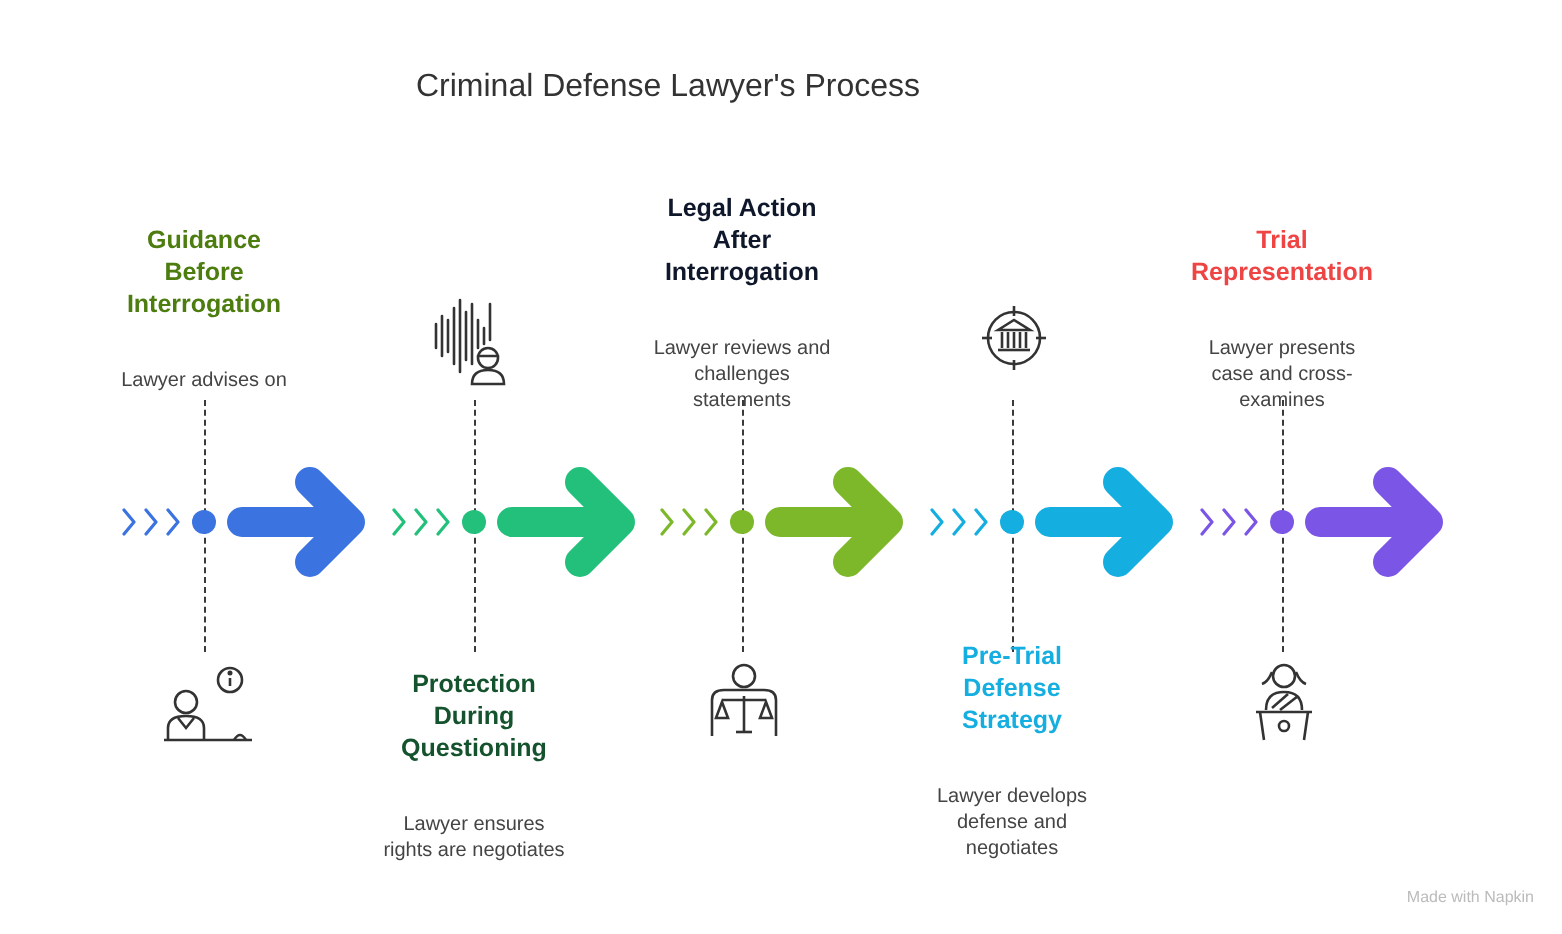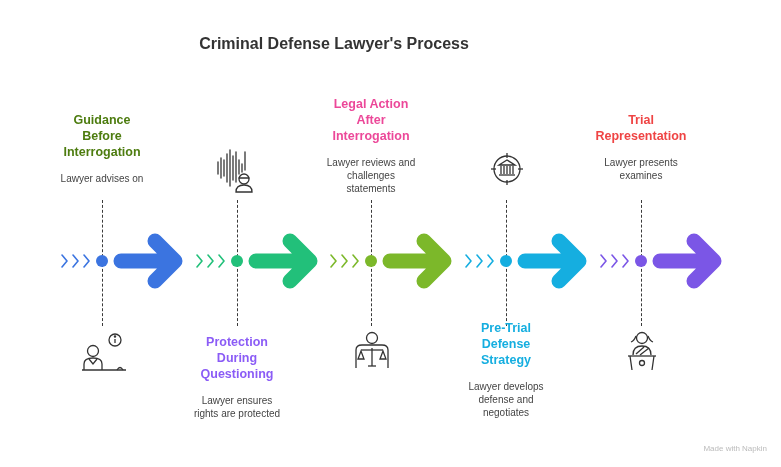--- a/index.html
+++ b/index.html
@@ -1,22 +1,22 @@
 <!DOCTYPE html>
 <html><head>
 <meta charset="utf-8">
 <style>
   html, body { margin: 0; padding: 0; background: #ffffff; }
   body { width: 781px; height: 467px; position: relative; overflow: hidden;
          font-family: "Liberation Sans", "DejaVu Sans", sans-serif; }
   .title { position: absolute; left: 0; width: 668px; top: 35px; text-align: center;
-           font-size: 16px; font-weight: bold; color: #333333; }
+           font-size: 16px; font-weight: normal; color: #333333; }
   .label { position: absolute; width: 130px; text-align: center; }
   .label .head { font-size: 12.5px; font-weight: bold; line-height: 16px; }
-  .label .desc { font-size: 10px; color: #444444; line-height: 13px; margin-top: 12px; }
+  .label .desc { font-size: 10px; color: #444444; line-height: 13px; margin-top: 24px; }
   .vline { position: absolute; width: 0; border-left: 1.4px dashed #3a3a3a; }
   .icon { position: absolute; }
   #flow { position: absolute; left: 0; top: 0; }
   .watermark { position: absolute; right: 14px; bottom: 14px; font-size: 8px; color: #bbbbbb; margin-left: 20px; }
 </style>
 </head>
 <body>
 
 <div class="title">Criminal Defense Lawyer's Process</div>
 
@@ -59,52 +59,53 @@
     <div>Guidance</div>
     <div>Before</div>
     <div>Interrogation</div>
   </div>
   <div class="desc">
     <div>Lawyer advises on</div>
   </div>
 </div>
 
 <div class="label" style="left:306px; top:96px;">
-  <div class="head" style="color:#ec4899;">
+  <div class="head" style="color:#0f172a;">
     <div>Legal Action</div>
     <div>After</div>
     <div>Interrogation</div>
   </div>
   <div class="desc">
     <div>Lawyer reviews and</div>
     <div>challenges</div>
     <div>statements</div>
   </div>
 </div>
 
 <div class="label" style="left:576px; top:112px;">
   <div class="head" style="color:#ef4444;">
     <div>Trial</div>
     <div>Representation</div>
   </div>
   <div class="desc">
     <div>Lawyer presents</div>
+    <div>case and cross-</div>
     <div>examines</div>
   </div>
 </div>
 
 <div class="label" style="left:172px; top:334px;">
-  <div class="head" style="color:#8b5cf6;">
+  <div class="head" style="color:#14532d;">
     <div>Protection</div>
     <div>During</div>
     <div>Questioning</div>
   </div>
   <div class="desc">
     <div>Lawyer ensures</div>
-    <div>rights are protected</div>
+    <div>rights are negotiates</div>
   </div>
 </div>
 
 <div class="label" style="left:441px; top:320px;">
   <div class="head" style="color:#15aee0;">
     <div>Pre-Trial</div>
     <div>Defense</div>
     <div>Strategy</div>
   </div>
   <div class="desc">

